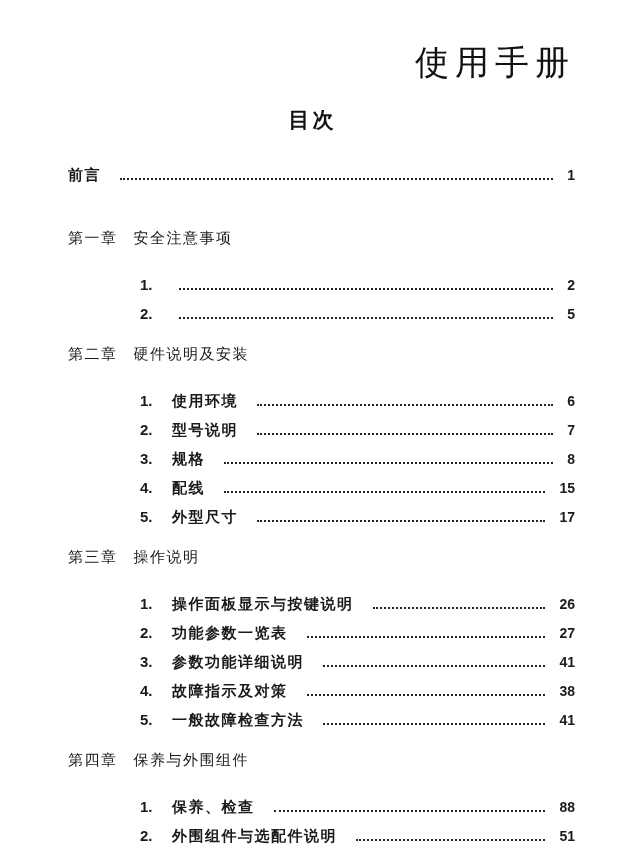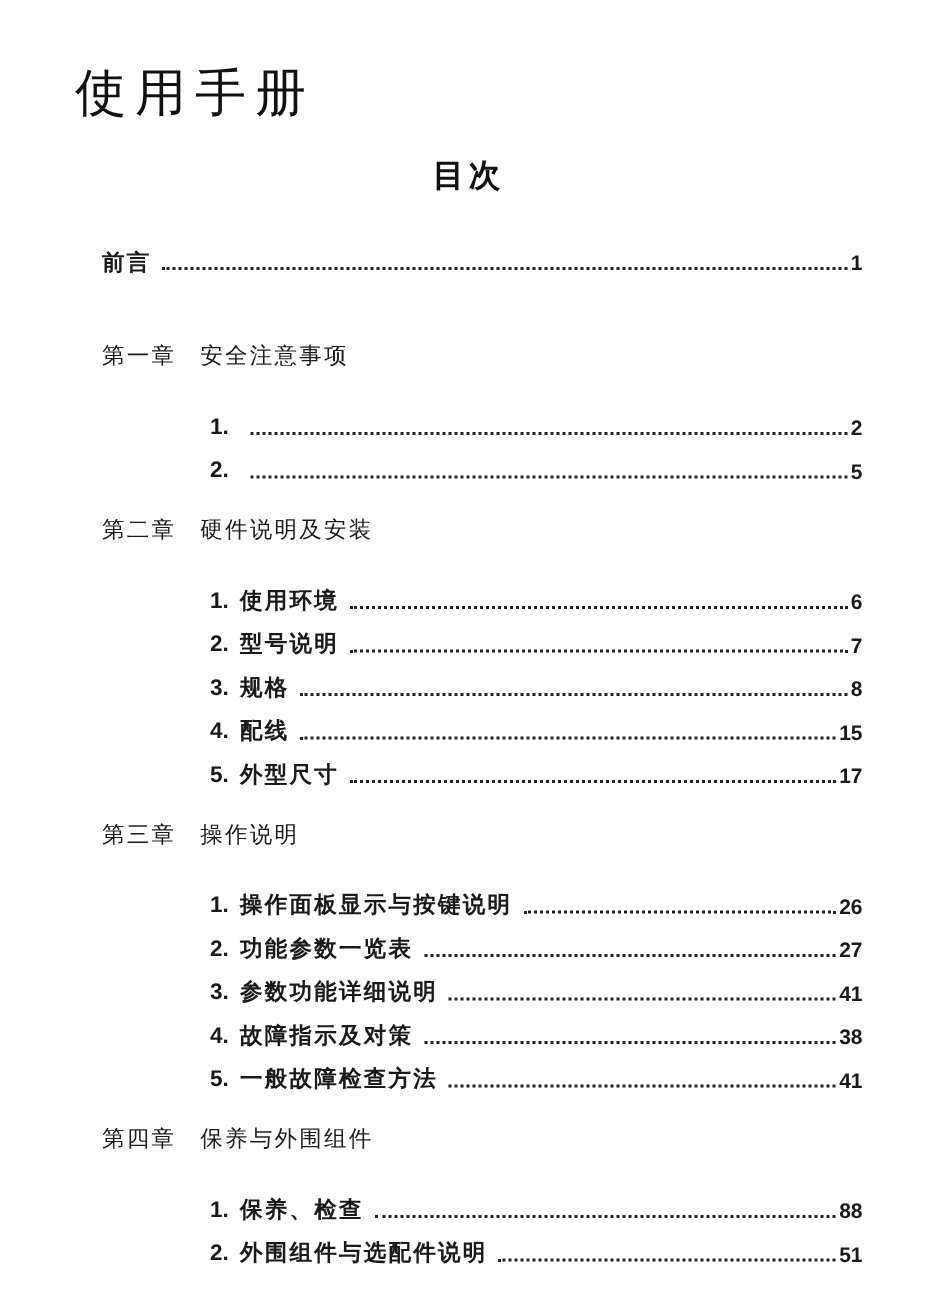--- a/index.html
+++ b/index.html
@@ -17,44 +17,45 @@
     height: 867px;
     background: #ffffff;
     padding: 42px 50px 0 68px;
   }
   .doc-title {
     font-family: "DejaVu Serif", "Liberation Serif", serif;
     font-weight: 500;
     font-size: 34px;
     line-height: 41px;
     letter-spacing: 6px;
-    text-align: left;
+    text-align: right;
     color: #111111;
     
     margin-left: -18px;
   }
   .doc-subtitle {
-    font-family: Liberation Mono, monospace;
+    font-family: Liberation Serif, serif;
     font-weight: 700;
     font-size: 21px;
     line-height: 26px;
     letter-spacing: 3px;
     text-align: center;
     color: #111111;
     margin-top: 24px;
     margin-left: -18px;
   }
   .toc { margin-top: 33px; }
   .toc-row {
     display: flex;
     align-items: baseline;
     font-weight: 700;
     font-size: 15px;
     letter-spacing: 1.5px;
     line-height: 18px;
+    gap: 12px;
   }
   .preface-row { height: 18px; }
   .leader {
     flex: 1;
     border-bottom: 2px dotted #222222;
     margin: 0 2px 3px 7px;
     min-width: 20px;
   }
   .pagenum {
     font-weight: 700;

